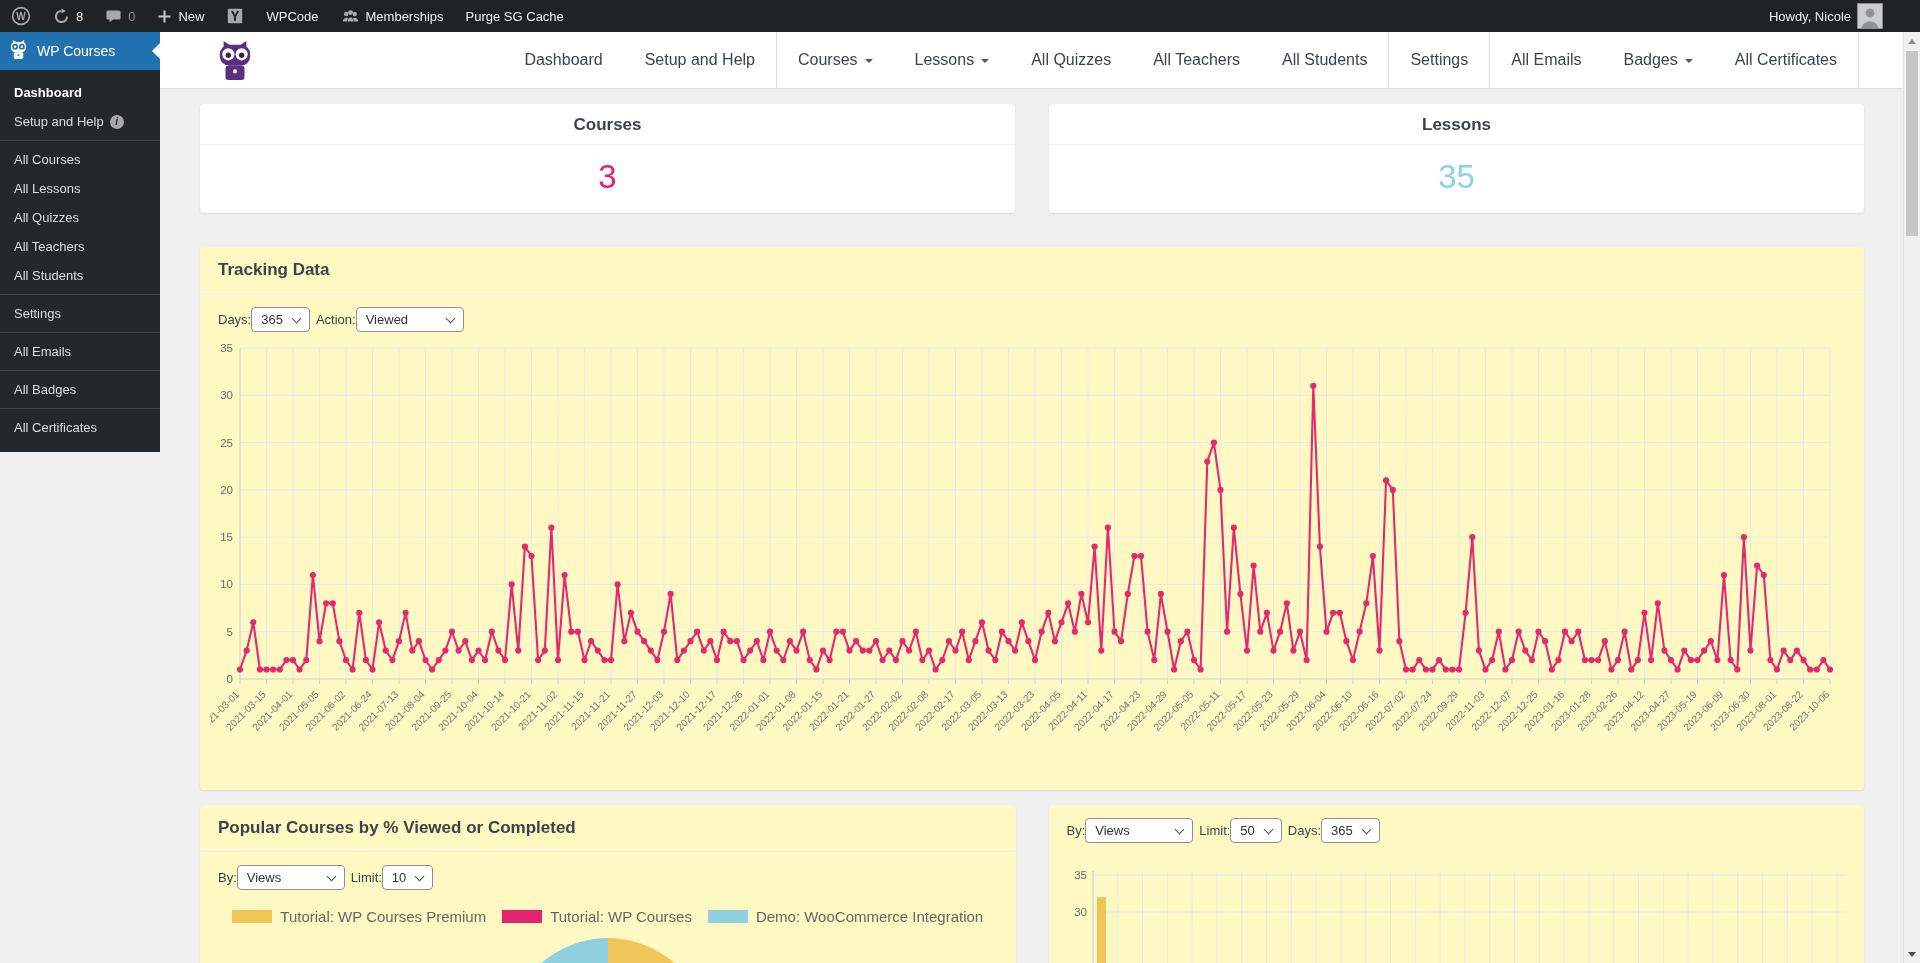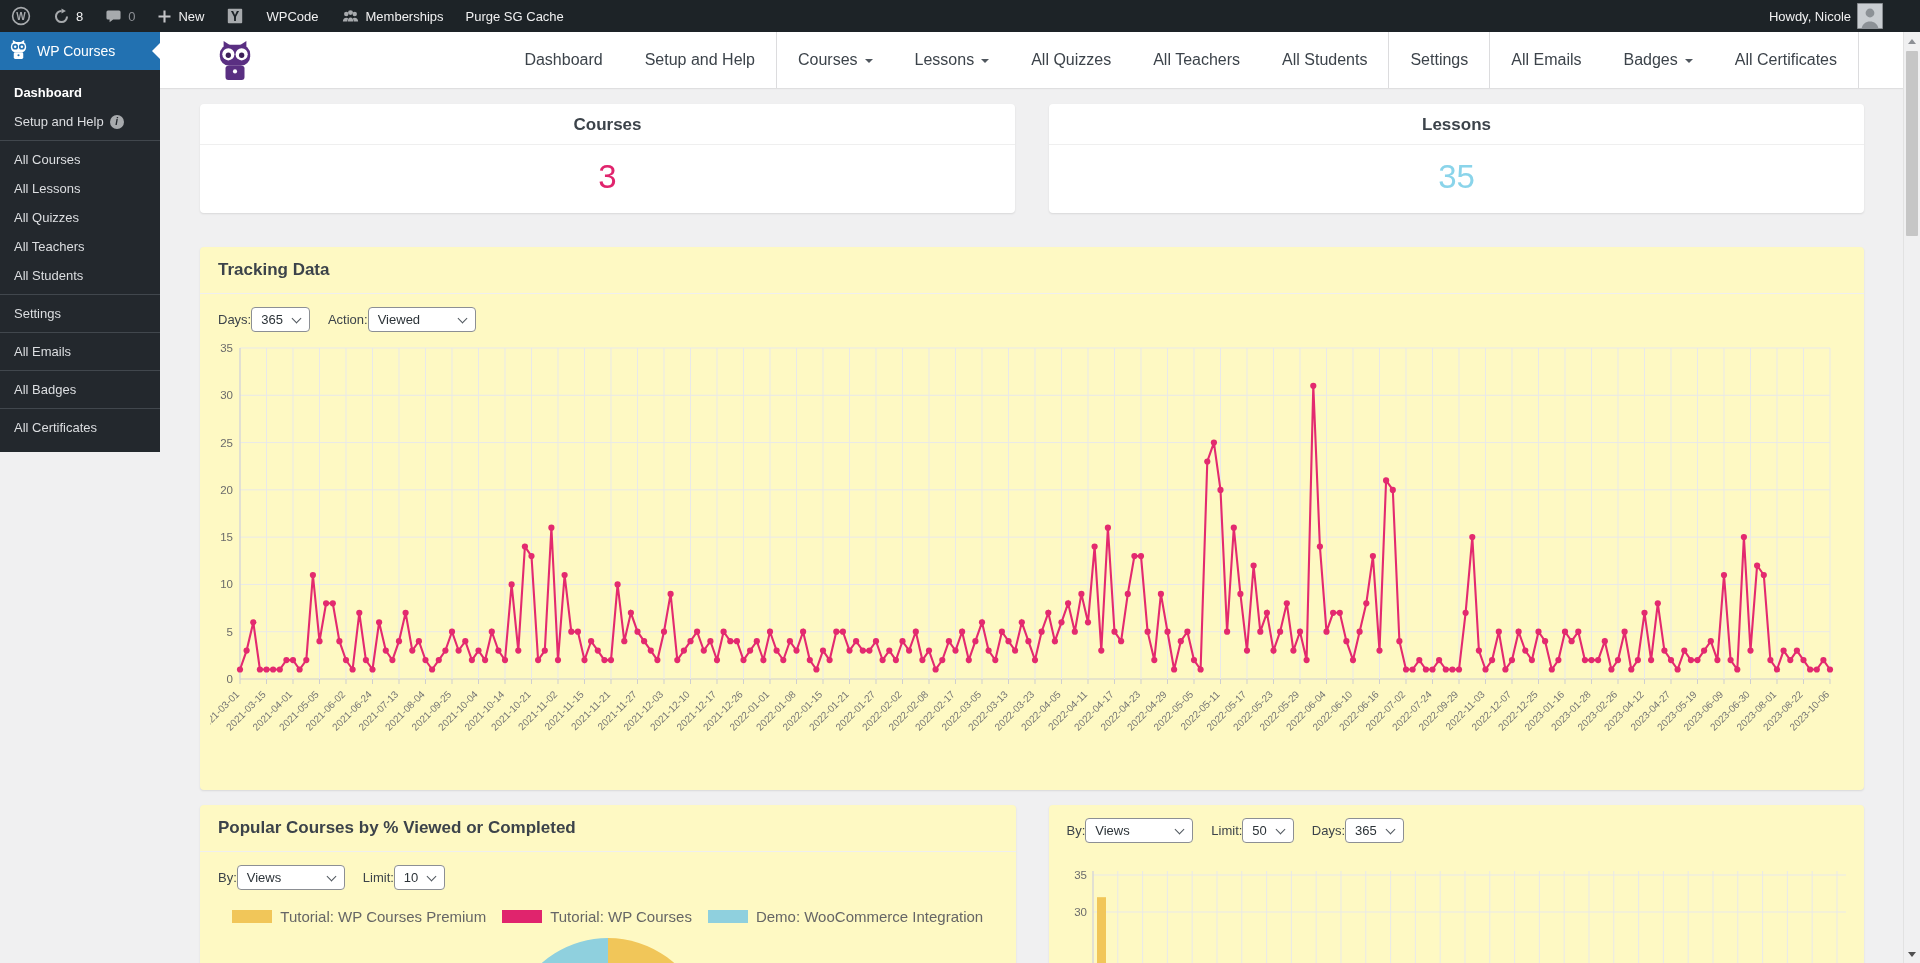--- a/index.html
+++ b/index.html
@@ -45,21 +45,21 @@
 .cards { display:flex; gap:34px; }
 .card { flex:1; background:#fff; border-radius:4px; box-shadow:0 1px 2px rgba(0,0,0,.10); overflow:hidden; }
 .card-h { text-align:center; font-weight:700; font-size:17px; color:#3c434a; padding:11px 10px 9px; border-bottom:1px solid #efefef; }
 .card-v { text-align:center; font-size:33px; padding:13px 0 17px; }
 
 
 .panel { background:#fef9c3; border-radius:4px; box-shadow:0 1px 2px rgba(0,0,0,.10); }
 .panel.tracking { margin-top:34px; }
 .panel-h { font-size:17px; font-weight:700; color:#3c434a; padding:13px 18px; border-bottom:1px solid #efefef; }
 .controls { padding:13px 18px 8px; display:flex; align-items:center; font-size:13px; color:#3c434a; }
-.ctl-label { margin-left:18px; }
+.ctl-label { margin-left:6px; }
 .ctl-label:first-child { margin-left:0; }
 .select { display:inline-flex; align-items:center; gap:10px; border:1px solid #8c8f94; border-radius:4px;
   padding:4px 9px; background:#fff; color:#2c3338; font-size:13px; cursor:pointer; }
 .select.wide { min-width:108px; justify-content:space-between; }
 .chev { width:7px; height:7px; border-right:1.7px solid #50575e; border-bottom:1.7px solid #50575e;
   transform:rotate(45deg); margin-top:-3px; }
 
 #tracking-chart { padding:2px 8px 6px 10px; }
 
 .bottom { display:flex; gap:33px; margin-top:15px; }

